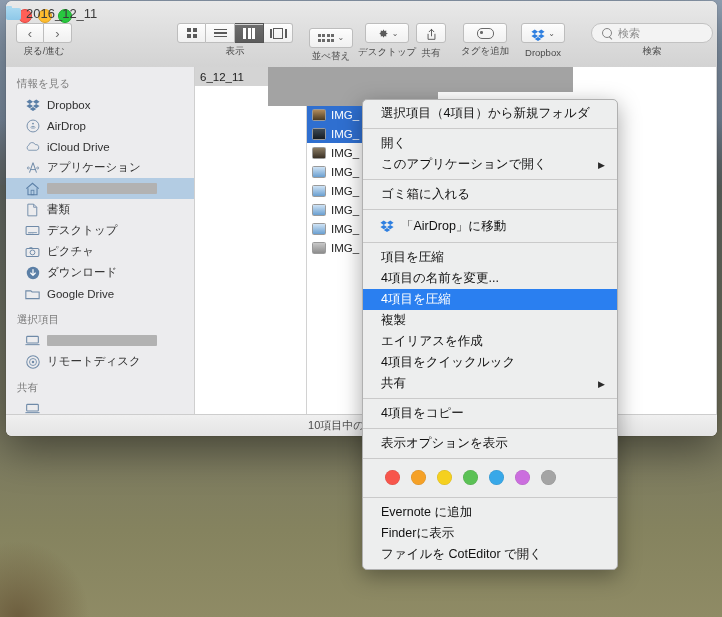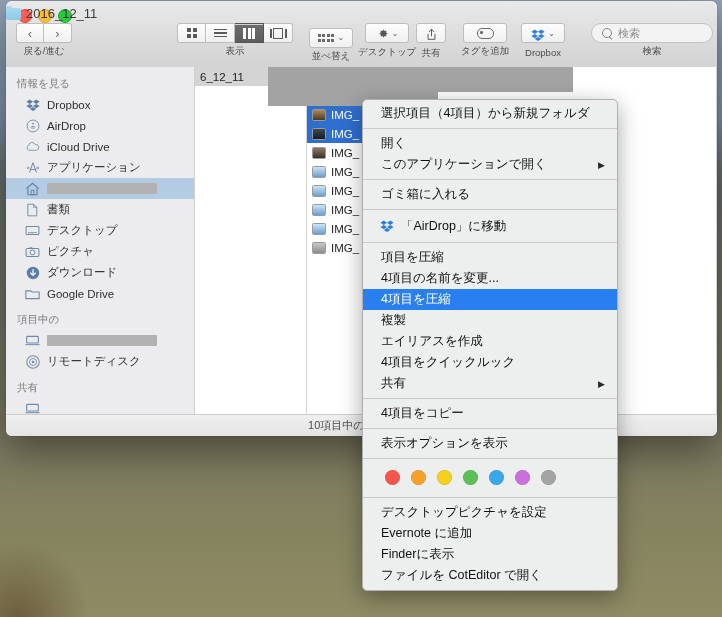--- a/index.html
+++ b/index.html
@@ -702,21 +702,21 @@
 
       <div class="sb-item">
         <span class="sb-ic">
           <svg width="15" height="12" viewBox="0 0 18 14">
               <path d="M1 3.2 L1 12.5 L17 12.5 L17 4.5 L8.5 4.5 L7 3.2 Z" fill="none" stroke="#6f8aa8" stroke-width="1.3"></path>
             </svg>
         </span>
         <span>Google Drive</span>
       </div>
 
-      <div class="sb-header" style="padding-top:9px;">項目中の</div>
+      <div class="sb-header" style="padding-top:9px;">選択項目</div>
 
       <div class="sb-item">
         <span class="sb-ic">
           <svg width="15" height="11" viewBox="0 0 18 13">
               <rect x="2" y="1.5" width="14" height="8" rx="1" fill="none" stroke="#6f8aa8" stroke-width="1.3"></rect>
               <path d="M0.5 11.5 L17.5 11.5" stroke="#6f8aa8" stroke-width="1.2"></path>
             </svg>
         </span>
         <span class="sb-redacted"></span>
       </div>
@@ -890,23 +890,20 @@
     <span class="dot" style="background:#f5d01f"></span>
     <span class="dot" style="background:#5bc155"></span>
     <span class="dot" style="background:#38a8e8"></span>
     <span class="dot" style="background:#cb6ede"></span>
     <span class="dot" style="background:#a4a4a4"></span>
   </div>
 
   <div class="sep"></div>
 
   <div class="mi">
-    <span>デスクトップピクチャを設定</span>
-  </div>
-  <div class="mi">
     <span>Evernote に追加</span>
   </div>
   <div class="mi">
     <span>Finderに表示</span>
   </div>
   <div class="mi">
     <span>ファイルを CotEditor で開く</span>
   </div>
 </div>
 

